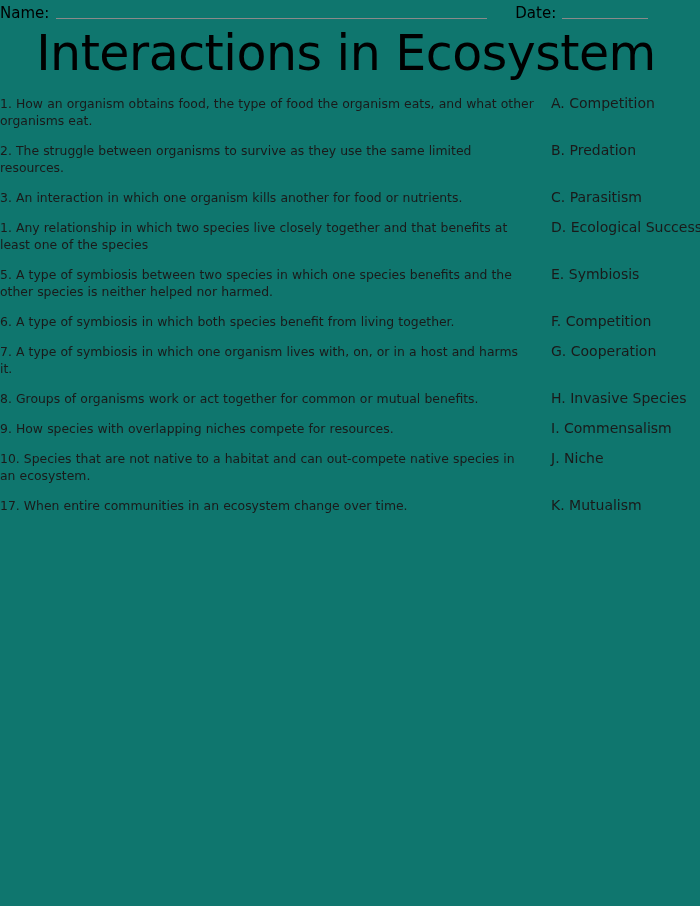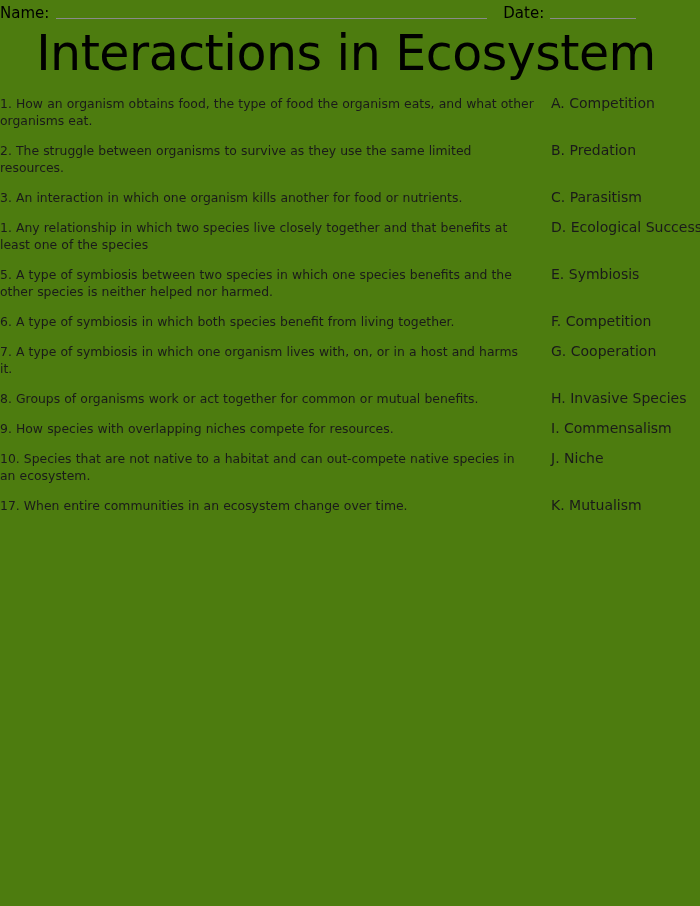--- a/index.html
+++ b/index.html
@@ -6,21 +6,21 @@
   html, body {
     margin: 0;
     padding: 0;
     background: #ffffff;
   }
 
   #page {
     position: relative;
     width: 700px;
     height: 906px;
-    background: #4d7c0f;
+    background: #0f766e;
     font-family: "DejaVu Sans", "Liberation Sans", sans-serif;
     color: #111111;
     overflow: hidden;
     box-sizing: border-box;
   }
 
   
   .header-row {
     position: absolute;
     top: 0px;
@@ -41,21 +41,21 @@
 
   .field-rule {
     border-bottom: 1px solid #8a8a8a;
     height: 15px;
     align-self: flex-start;
     margin-top: 3px;
   }
 
   .name-rule  { width: 431px; margin-left: 7px; }
   .date-rule  { width: 86px;  margin-left: 6px; }
-  .date-label { margin-left: 16px; }
+  .date-label { margin-left: 28px; }
 
   
   .title {
     position: absolute;
     top: 25px;
     left: 0px;
     width: 692px;
     text-align: center;
     font-family: "DejaVu Sans", "Liberation Sans", sans-serif;
     font-size: 49px;

